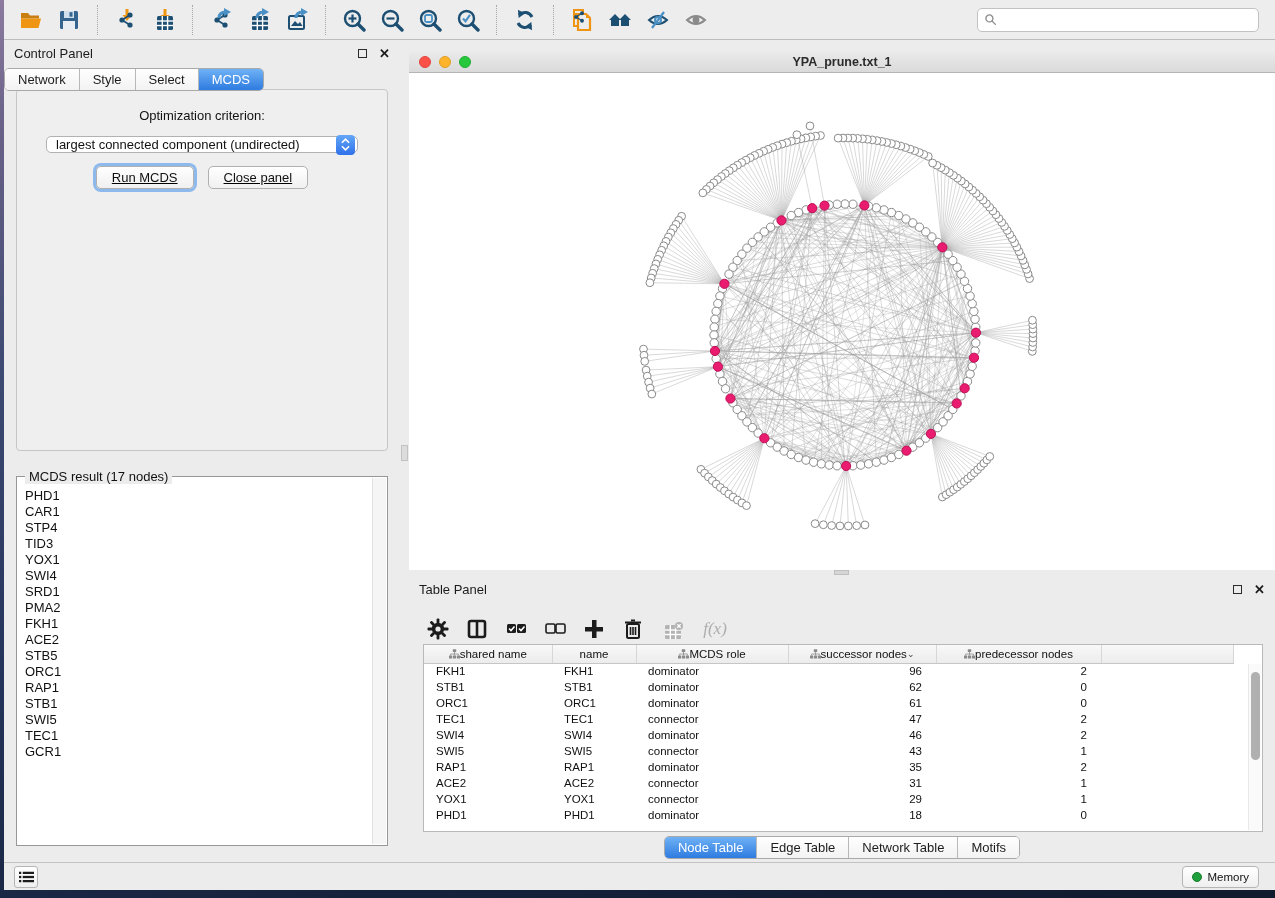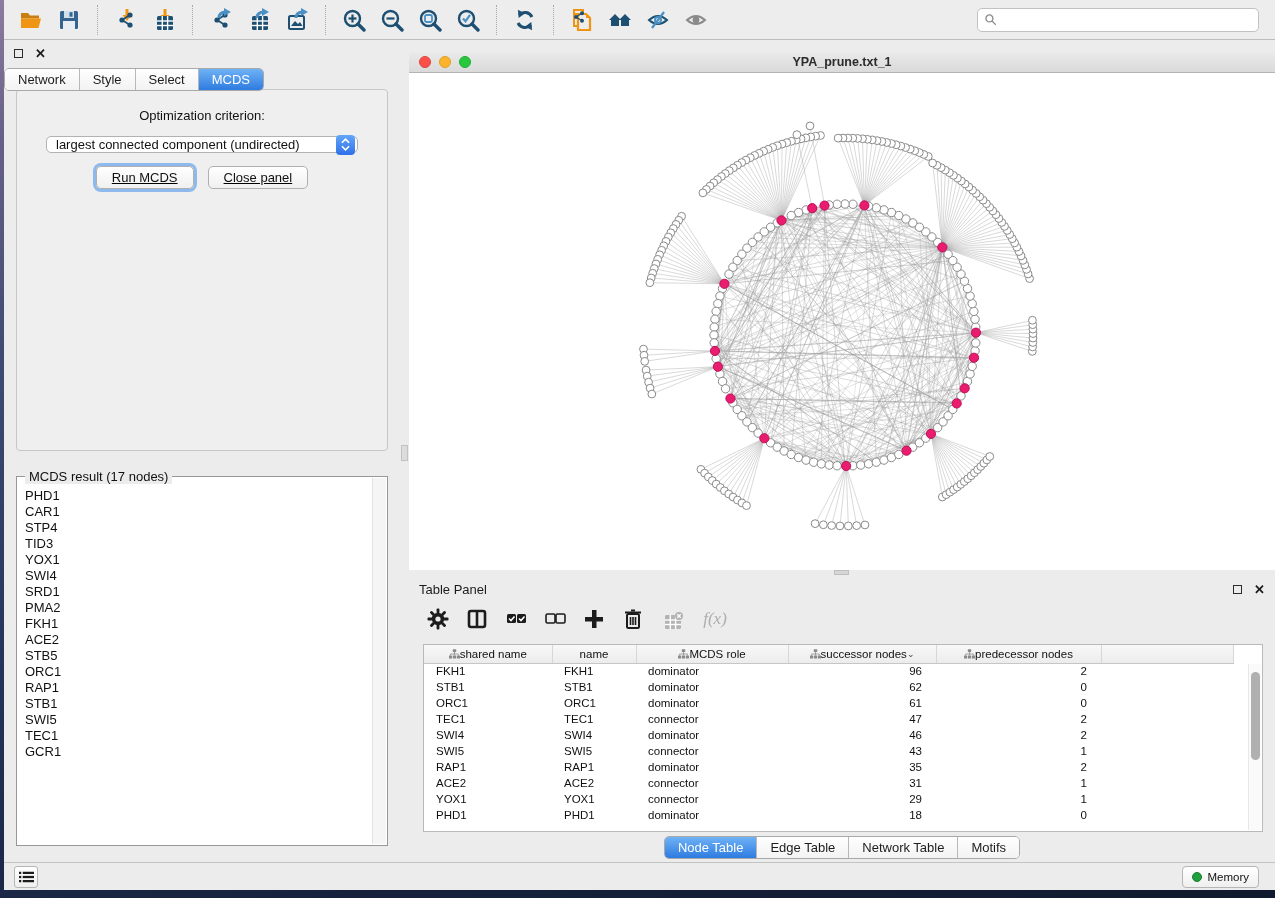--- a/index.html
+++ b/index.html
@@ -63,21 +63,21 @@
   .light.green { background:#28c83c; border:1px solid #1fae32; }
   .net-title .nt-text { position:absolute; left:0; right:0; text-align:center; font-size:12.5px; font-weight:bold; color:#2b2b2b; }
   .net-canvas { height:497px; background:#fff; position:relative; flex:0 0 auto; overflow:hidden; }
   .net-canvas svg { position:absolute; left:0; top:0; }
 
   .h-split { height:6px; background:#ececec; position:relative; cursor:row-resize; flex:0 0 auto; }
   .h-split .grip { position:absolute; left:50%; top:0; width:15px; height:5px; margin-left:-8px; background:#d6d6d6; border:1px solid #bfbfbf; }
 
   
   .tpanel { flex:1; background:#ececec; display:flex; flex-direction:column; min-height:0; }
-  .tp-toolbar { height:38px; display:flex; align-items:flex-start; padding:0 14px; gap:2px; flex:0 0 auto; margin-top:3px; }
+  .tp-toolbar { height:38px; display:flex; align-items:flex-end; padding:0 14px; gap:2px; flex:0 0 auto; margin-top:3px; }
   .tp-btn { width:30px; height:28px; display:flex; align-items:center; justify-content:center; margin-right:7px; cursor:pointer; }
   .tp-btn.disabled { cursor:default; }
   .fx { font-family:"Liberation Serif",serif; font-style:italic; font-size:17px; color:#adadad; }
   .tbl-wrap { margin:1px 12px 0 14px; background:#fff; border:1px solid #b9b9b9; flex:1; position:relative; overflow:hidden; }
   table.ntable { border-collapse:collapse; width:809px; table-layout:fixed; }
   .ntable th { height:18px; background:linear-gradient(#f8f8f8,#ececec); border-right:1px solid #d7d7d7; border-bottom:1px solid #c6c6c6; font-size:11.5px; font-weight:normal; color:#111; }
   .ntable th .hwrap { display:flex; align-items:center; justify-content:center; gap:0; }
   .ntable td { height:16px; font-size:11.5px; color:#111; padding:0 12px; white-space:nowrap; overflow:hidden; }
   .ntable td.num { text-align:right; padding-right:14px; }
   .sort-glyph { font-size:9px; color:#444; }
@@ -274,20 +274,21 @@
           <line x1="15" y1="15" x2="21" y2="21" stroke="#8b8b8b" stroke-width="2.6" stroke-linecap="round"></line>
         </svg>
       <input type="text" placeholder="" style="">
     </div>
   </div>
 
   <div class="main">
 
     <div class="cpanel">
       <div class="panel-head">
+        <span class="ph-title">Control Panel</span>
         <span class="ph-float"></span>
         <span class="ph-close">✕</span>
       </div>
       <div class="tabs-row">
           <span class="seg" id="cp-tabs">
             <span class="tab">Network</span>
             <span class="tab">Style</span>
             <span class="tab">Select</span>
             <span class="tab active">MCDS</span>
           </span>

